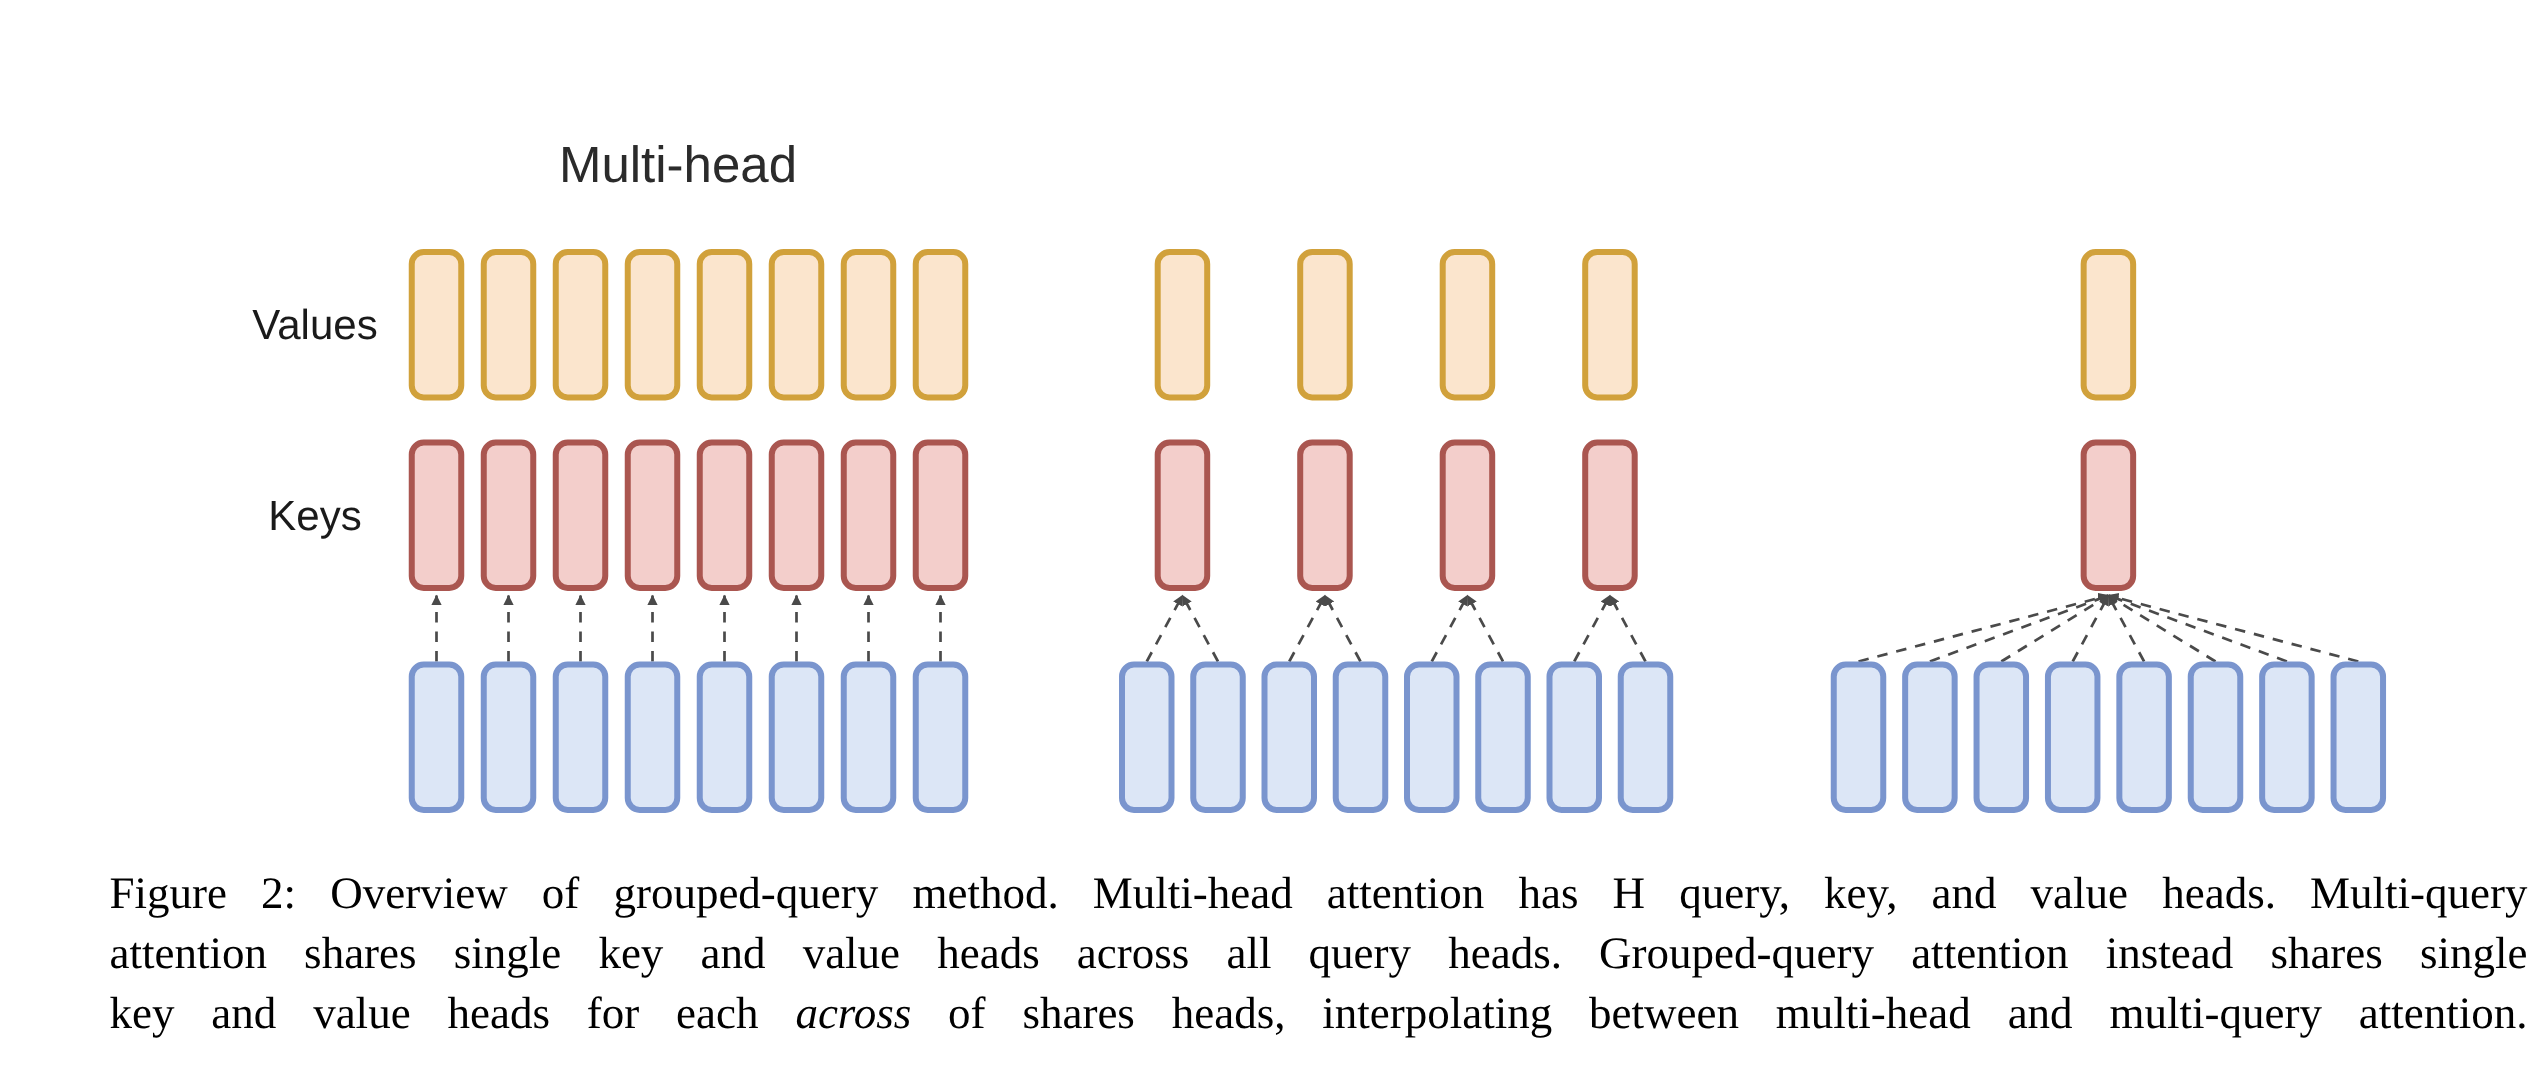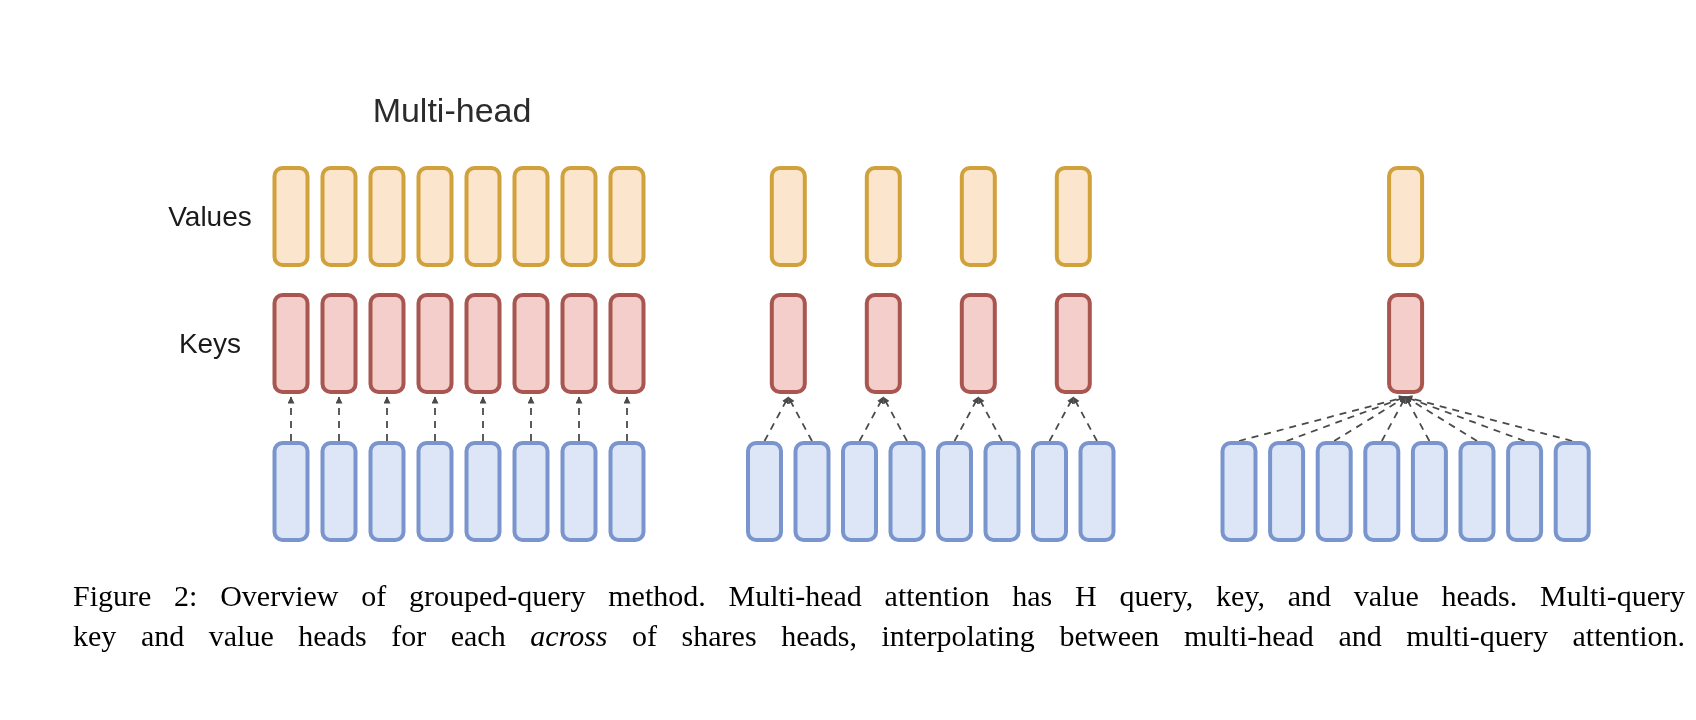--- a/index.html
+++ b/index.html
@@ -150,16 +150,17 @@
       </g>
   </svg>
 
   <div class="panel-title" id="panel-title-0">Multi-head</div>
 
   <div class="row-label" id="row-label-0">Values</div>
   <div class="row-label" id="row-label-1">Keys</div>
 
   <div id="caption">
       <div class="caption-line"><span>Figure 2: Overview of grouped-query method. Multi-head attention has H query, key, and value heads. Multi-query</span></div>
+      <div class="caption-line"><span>attention shares single key and value heads across all query heads. Grouped-query attention instead shares single</span></div>
       <div class="caption-line"><span>key and value heads for each </span><span class="seg-italic">across</span><span> of shares heads, interpolating between multi-head and multi-query attention.</span></div>
     </div>
 
 </div>
 
 </body></html>

